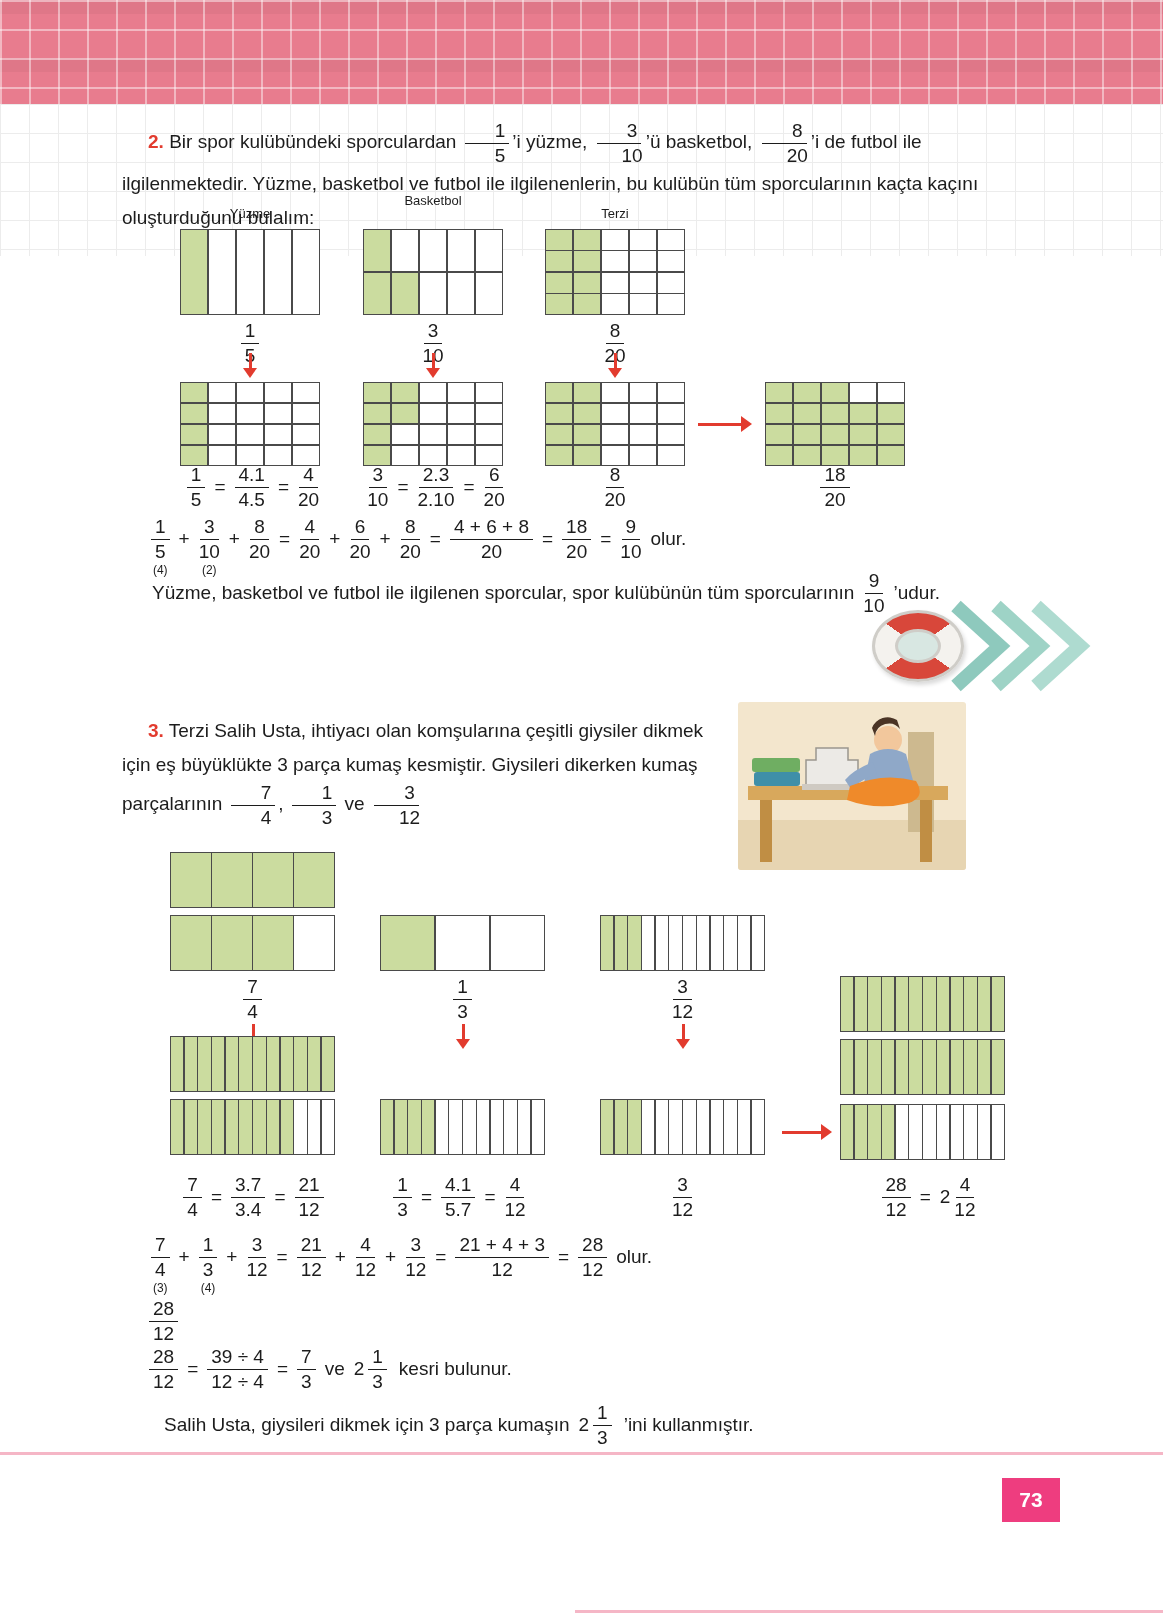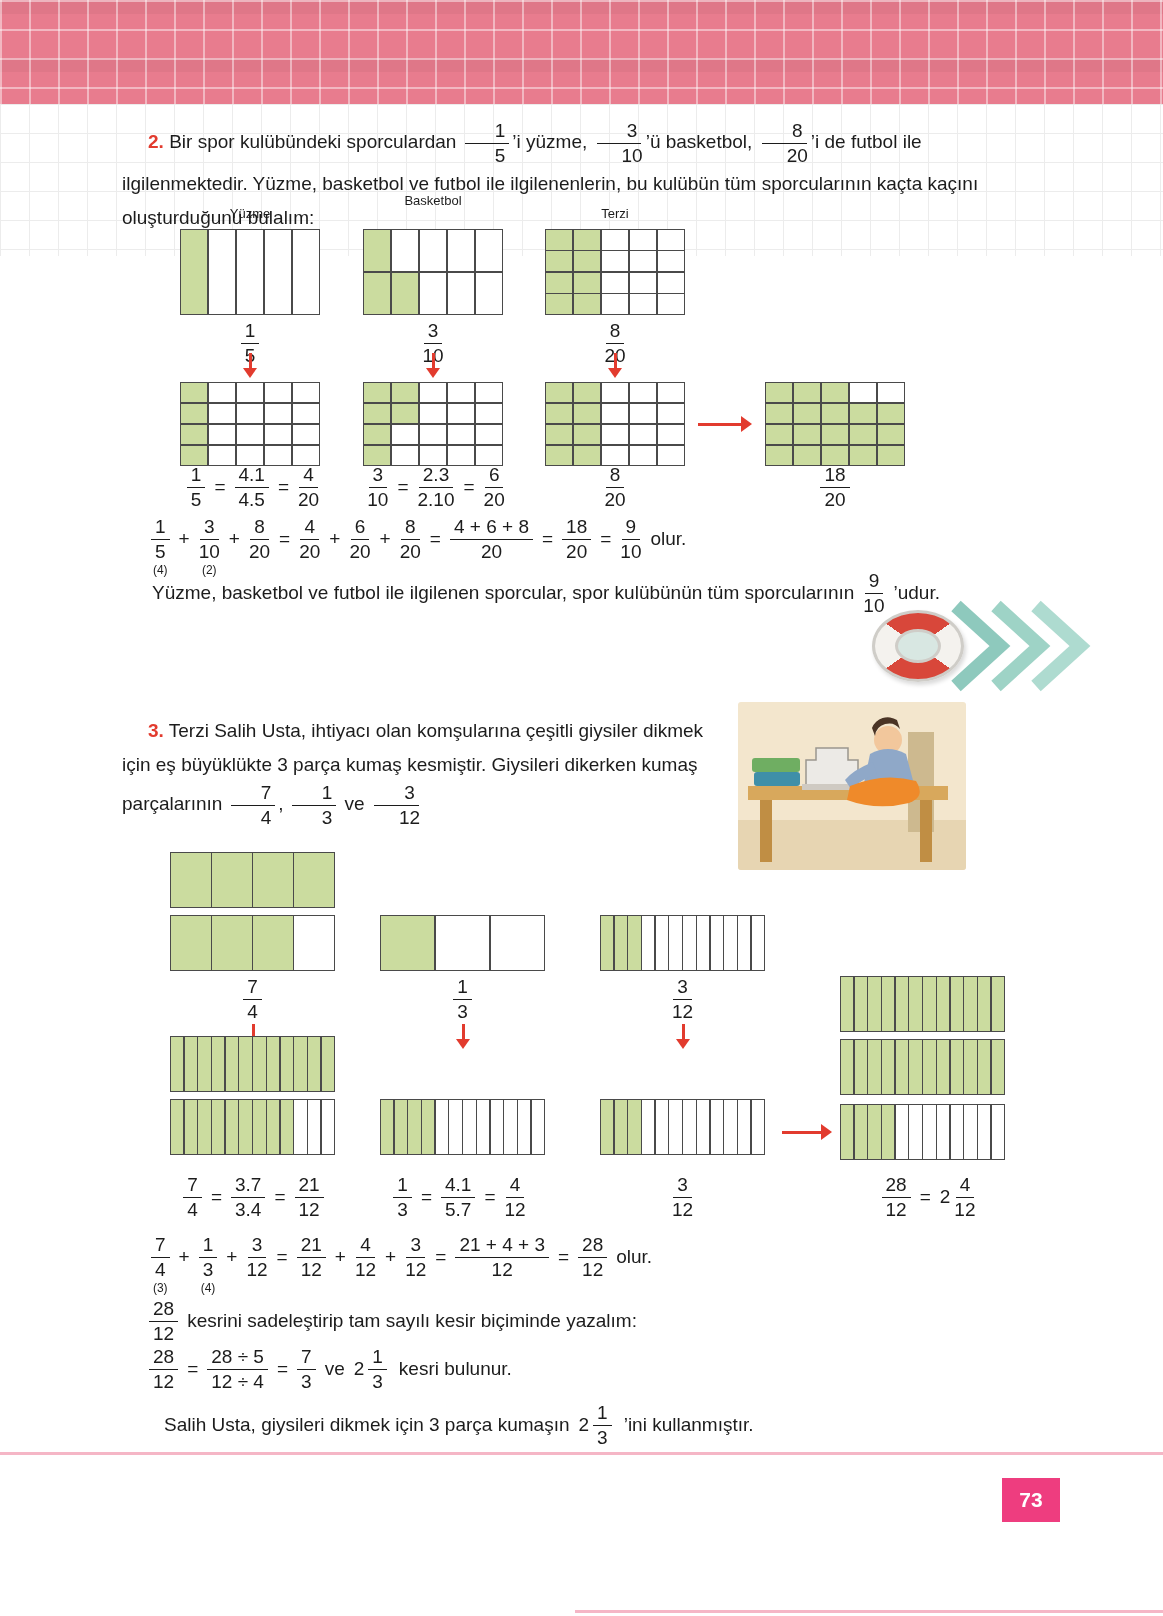--- a/index.html
+++ b/index.html
@@ -642,31 +642,30 @@
         <span class="fden">12</span>
       </span>
       <span class="tok">olur.</span>
     </div>
 
   <div class="eq" style="left:146px;top:1298px">
       <span class="frac">
         <span class="fnum">28</span>
         <span class="fden">12</span>
       </span>
-      <span class="tok"> kesrini sadeleştirip tam sayılı kesir biçiminde yazalım:</span>
     </div>
 
   <div class="eq" style="left:146px;top:1346px">
       <span class="frac">
         <span class="fnum">28</span>
         <span class="fden">12</span>
       </span>
       <span class="tok">=</span>
       <span class="frac">
-        <span class="fnum">28 ÷ 5</span>
+        <span class="fnum">39 ÷ 4</span>
         <span class="fden">12 ÷ 4</span>
       </span>
       <span class="tok">=</span>
       <span class="frac">
         <span class="fnum">7</span>
         <span class="fden">3</span>
       </span>
       <span class="tok">ve</span>
       <span class="mix">
         <span class="whole">2</span>

